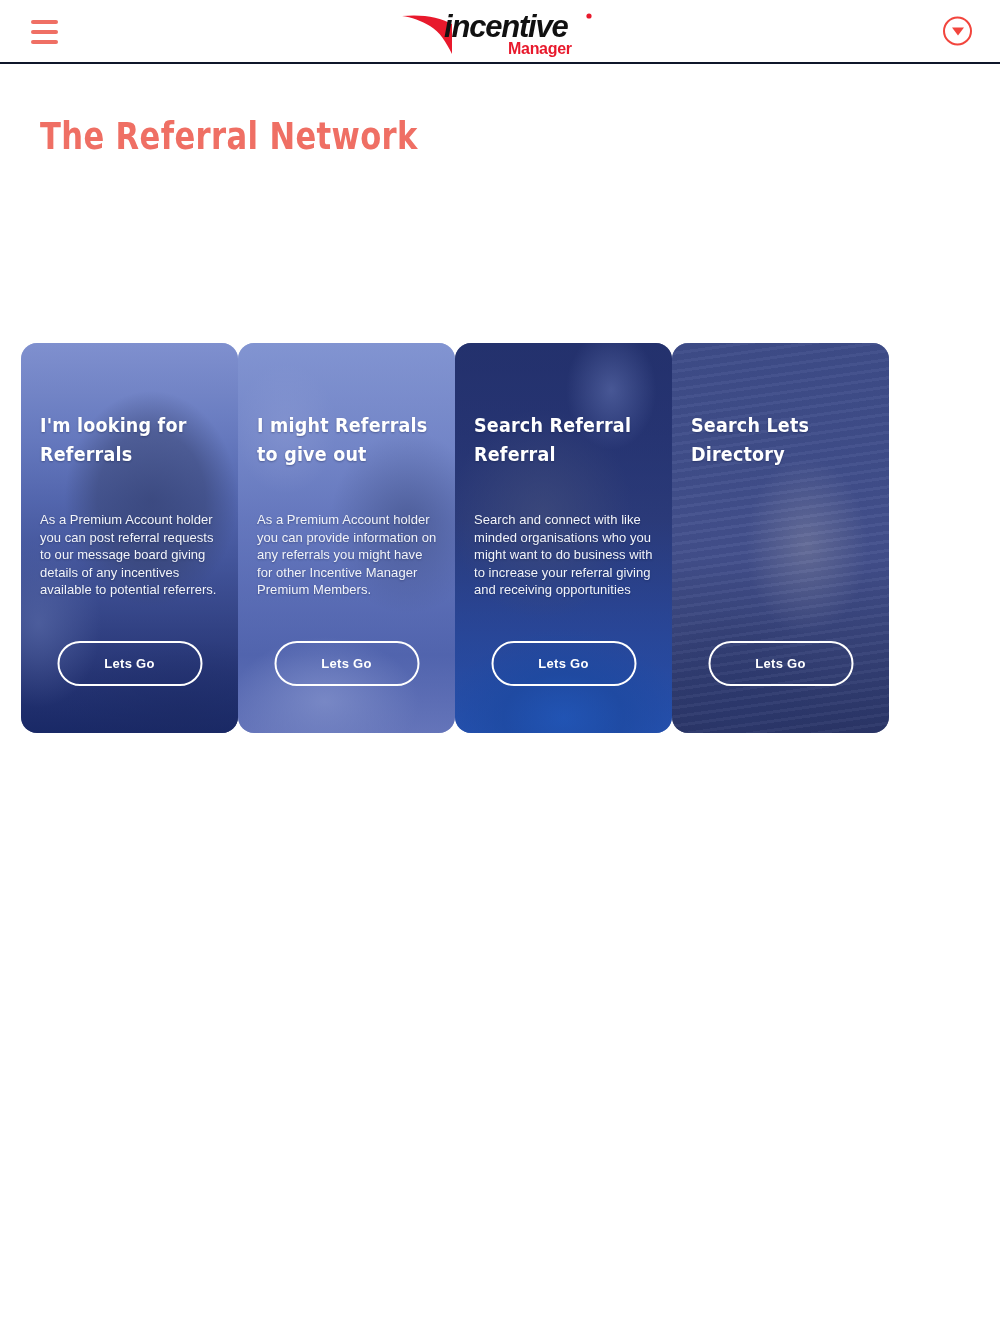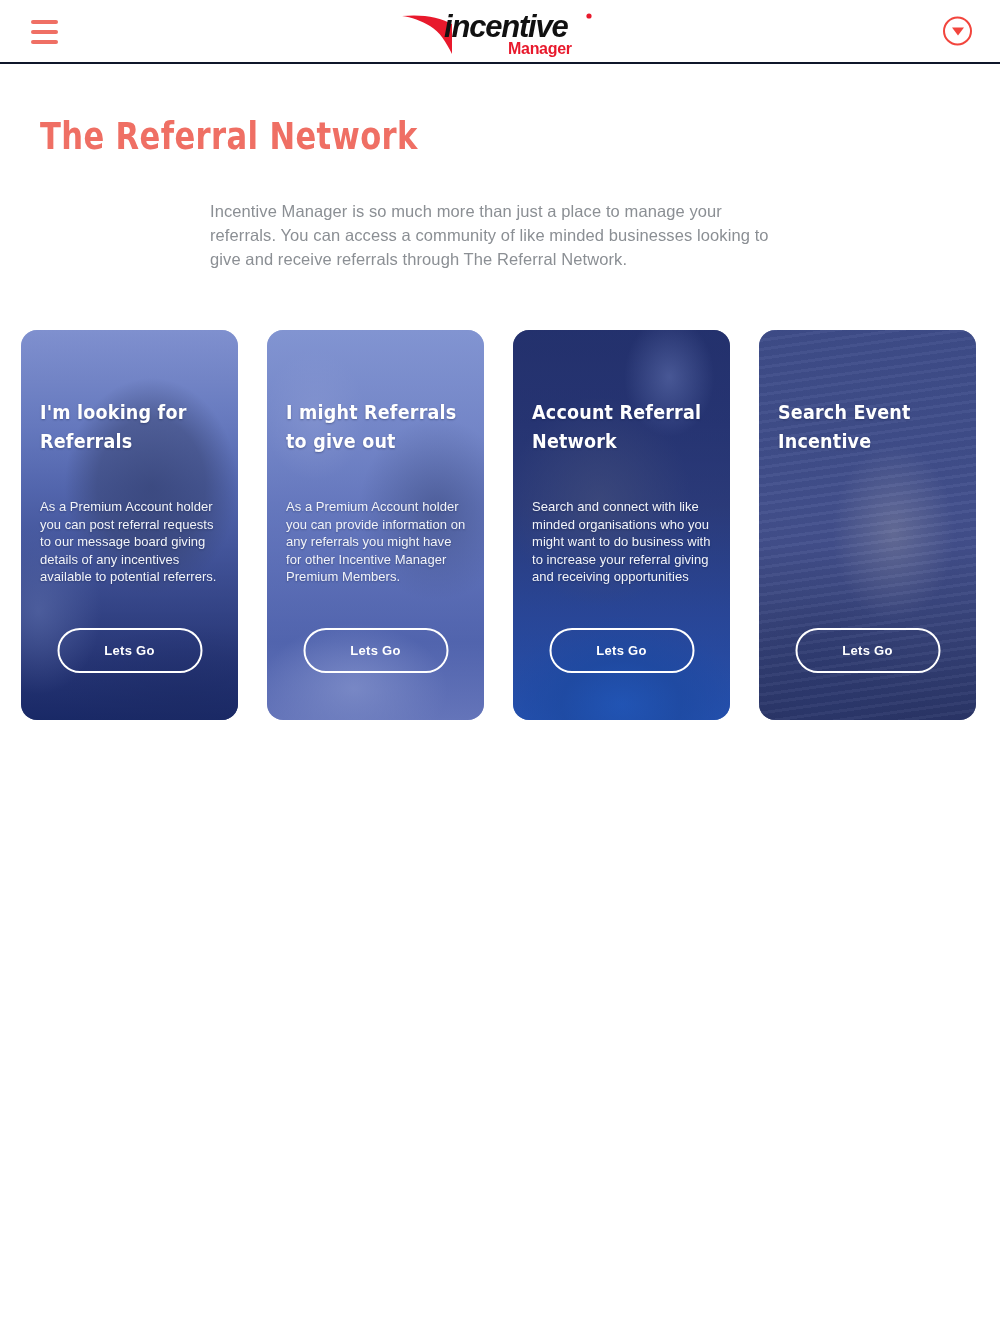--- a/index.html
+++ b/index.html
@@ -94,25 +94,24 @@
     width:580px;
     font-size:16.5px;
     line-height:24px;
     color:#8b8f94;
     letter-spacing:0.1px;
   }
 
   
   .cards{
     position:absolute;
-    top:330px;
+    top:343px;
     left:21px;
     width:958px;
     display:flex;
-    gap:29px;
   }
   .card{
     position:relative;
     width:217px;
     height:390px;
     border-radius:16px;
     overflow:hidden;
     cursor:pointer;
     flex:0 0 217px;
   }
@@ -230,21 +229,20 @@
     </svg>
   </a>
 
   <div class="account-btn">
     <span class="tri"></span>
   </div>
 </div>
 
 <div class="hero">
   <h1 class="page-title">The Referral Network</h1>
-  <p class="hero-sub">Incentive Manager is so much more than just a place to manage your referrals. You can access a community of like minded businesses looking to give and receive referrals through The Referral Network.</p>
 </div>
 
 <div class="cards">
 
   <div class="card">
     <div class="photo photo-1"></div>
     <div class="tint tint-1"></div>
     <div class="content">
       <div class="card-title">I'm looking for Referrals</div>
     </div>
@@ -259,28 +257,28 @@
       <div class="card-title two-line">I might Referrals to give out</div>
     </div>
     <div class="card-body">As a Premium Account holder you can provide information on any referrals you might have for other Incentive Manager Premium Members.</div>
     <div class="lets-go">Lets Go</div>
   </div>
 
   <div class="card">
     <div class="photo photo-3"></div>
     <div class="tint tint-3"></div>
     <div class="content">
-      <div class="card-title">Account Referral Network</div>
+      <div class="card-title">Search Referral Referral</div>
     </div>
     <div class="card-body">Search and connect with like minded organisations who you might want to do business with to increase your referral giving and receiving opportunities</div>
     <div class="lets-go">Lets Go</div>
   </div>
 
   <div class="card">
     <div class="photo photo-4"></div>
     <div class="tint tint-4"></div>
     <div class="content">
-      <div class="card-title">Search Event Incentive</div>
+      <div class="card-title">Search Lets Directory</div>
     </div>
     <div class="lets-go">Lets Go</div>
   </div>
 
 </div>
 
 </body></html>

